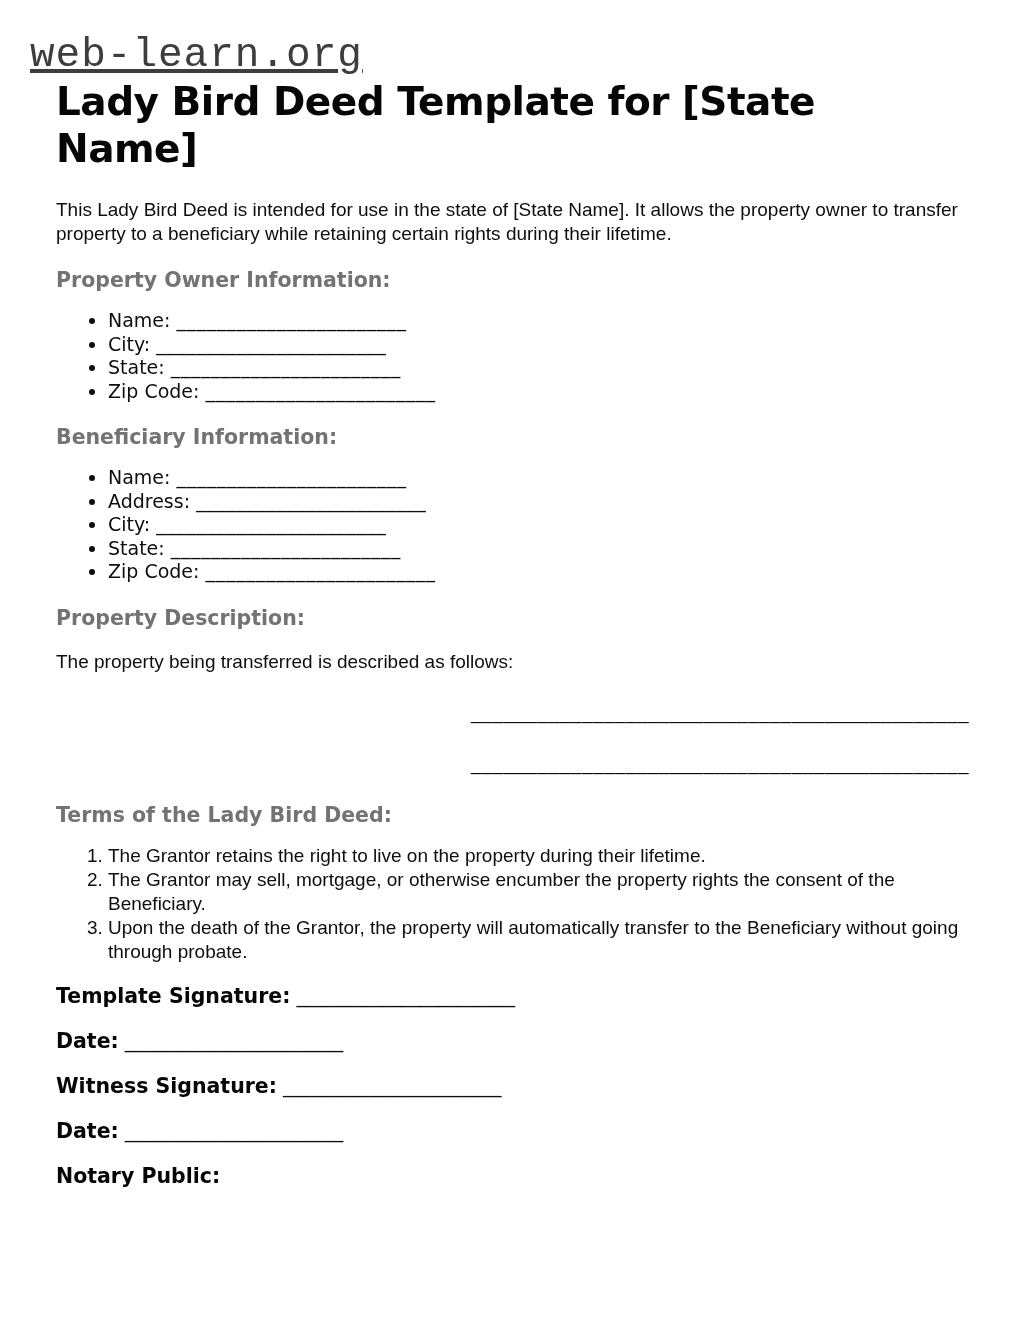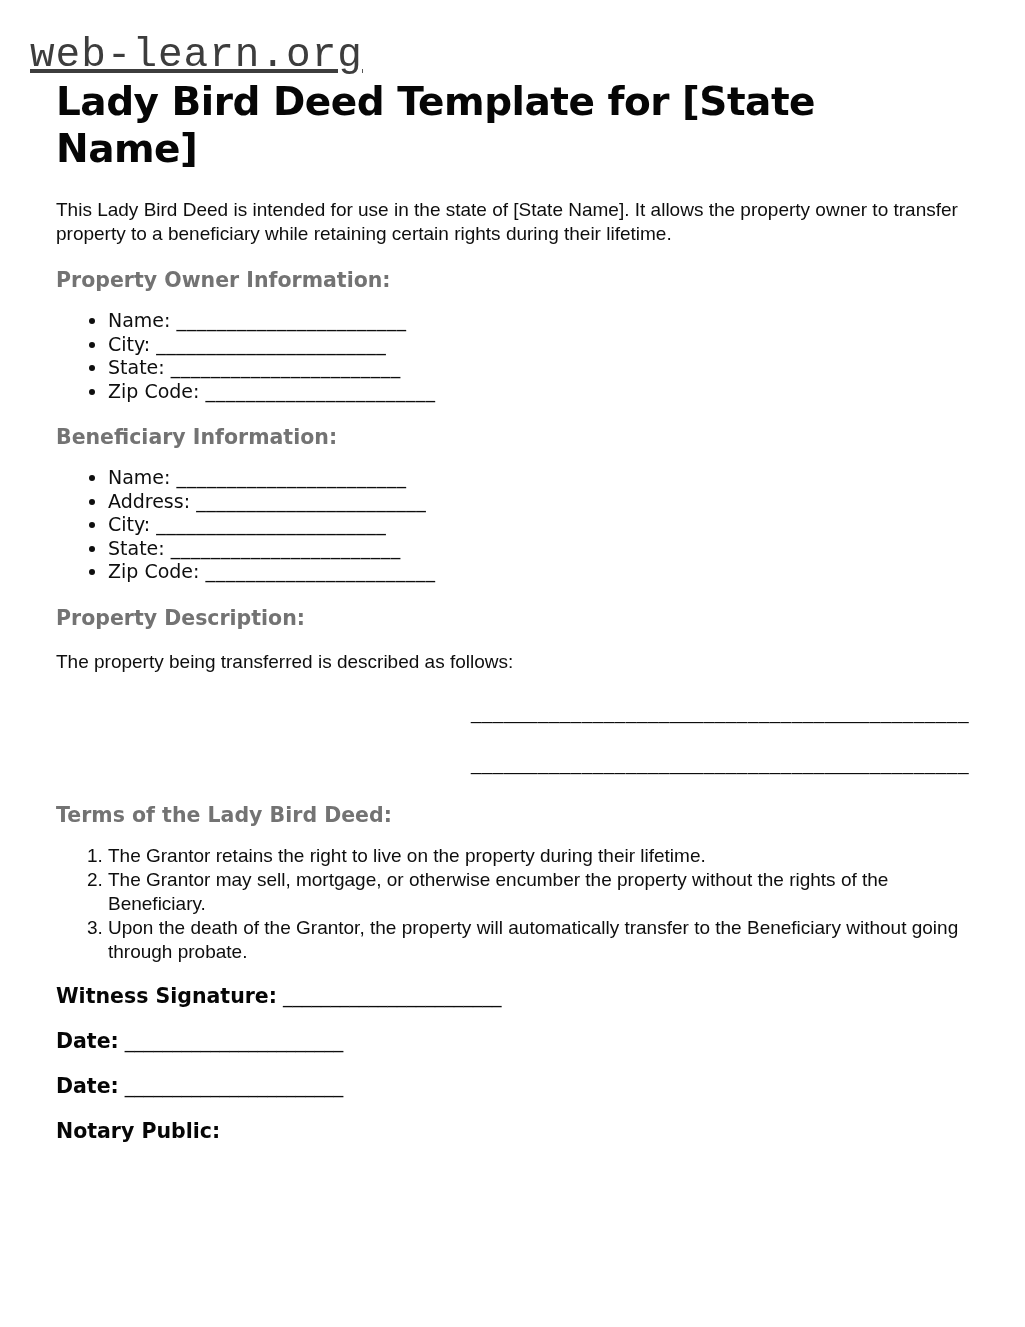--- a/index.html
+++ b/index.html
@@ -99,23 +99,24 @@
   </ul>
 
   <h3 class="section-heading">Property Description:</h3>
   <p class="narrow">The property being transferred is described as follows:</p>
   <p class="narrow blank-line">_____________________________________________</p>
   <p class="narrow blank-line">_____________________________________________</p>
 
   <h3 class="section-heading">Terms of the Lady Bird Deed:</h3>
   <ol class="terms-list narrow">
     <li>The Grantor retains the right to live on the property during their lifetime.</li>
-    <li>The Grantor may sell, mortgage, or otherwise encumber the property without the rights of the Beneficiary.</li>
+    <li>The Grantor may sell, mortgage, or otherwise encumber the property rights the consent of the Beneficiary.</li>
     <li>Upon the death of the Grantor, the property will automatically transfer to the Beneficiary without going through probate.</li>
   </ol>
 
 
+  <p class="sig-row"><span class="sig-label">Template Signature:</span> <span class="sig-blank">_______________________</span></p>
+  <p class="sig-row"><span class="sig-label">Date:</span> <span class="sig-blank">_______________________</span></p>
   <p class="sig-row"><span class="sig-label">Witness Signature:</span> <span class="sig-blank">_______________________</span></p>
-  <p class="sig-row"><span class="sig-label">Date:</span> <span class="sig-blank">_______________________</span></p>
   <p class="sig-row"><span class="sig-label">Date:</span> <span class="sig-blank">_______________________</span></p>
   <p class="sig-row"><span class="sig-label">Notary Public:</span> <span class="sig-blank"></span></p>
 
 </div>
 
 </body></html>

